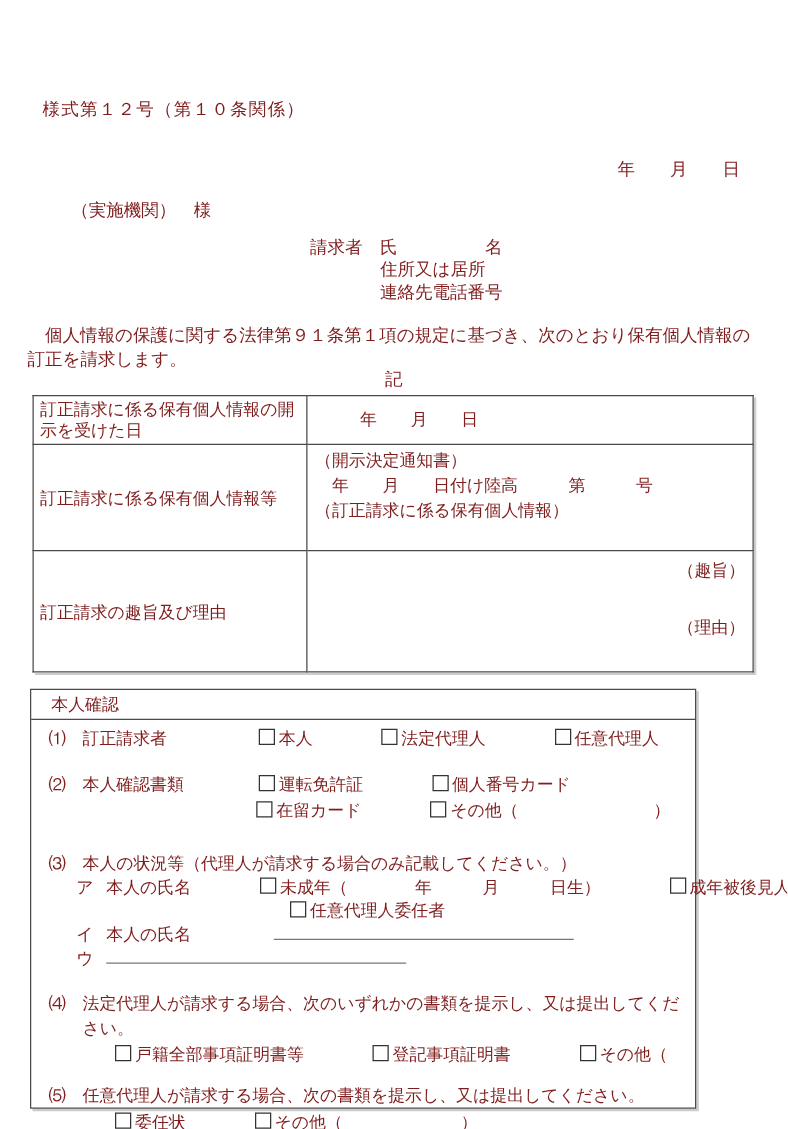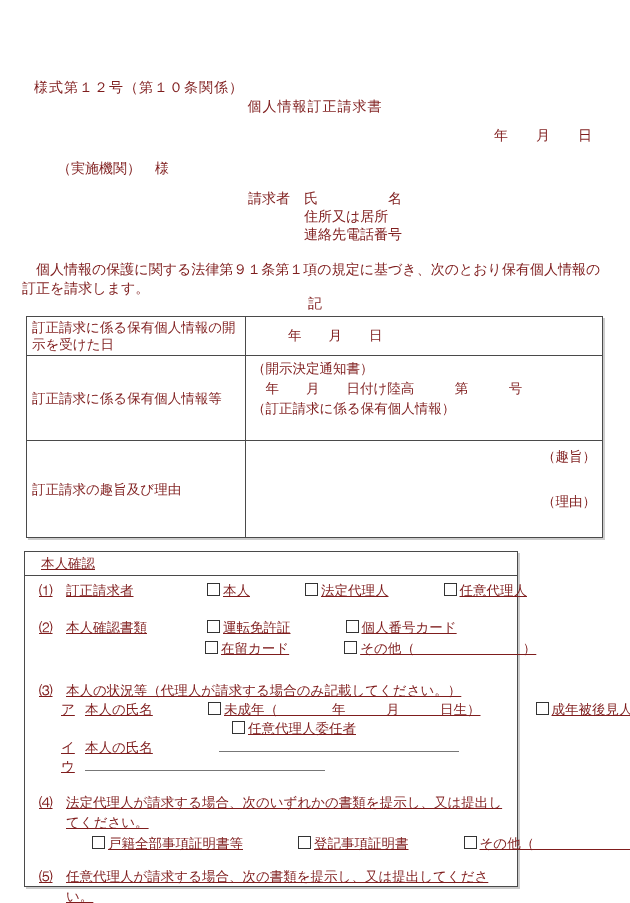--- a/index.html
+++ b/index.html
@@ -23,23 +23,23 @@
   table.t1 td { border:1px solid #4a4a4a; font-size:13.5px; padding:0; }
   .t1 .lab { width:208px; padding:2px 5px; line-height:17px; vertical-align:middle; }
   .t1 .r1 { height:35px; }
   .t1 .r2 { height:85px; }
   .t1 .r3 { height:97px; }
   .t1 .v1 { padding-left:42px; vertical-align:middle; }
   .t1 .v2 { vertical-align:top; padding:3px 6px; line-height:20px; }
   .t1 .v3 { vertical-align:top; padding:7px 6px 16px 6px;text-align:right; }
   .t1 .reason { margin-top:27px; }
 
-  .box2 { position:absolute; left:24px; top:519px; width:494px; height:336px;
+  .box2 { position:absolute; left:24px; top:519px; width:533px; height:336px;
           border:1px solid #4a4a4a; box-shadow:2px 2px 0 #cccccc;
-          font-size:13.5px; box-sizing:border-box; background:#fff;text-decoration:underline; }
+          font-size:13.5px; box-sizing:border-box; background:#fff; }
   .box2-header { padding:3px 0 2px 16px; border-bottom:1px solid #4a4a4a; }
   .box2-content { padding:5px 6px 0 12px; line-height:20px; }
   .irow { display:flex; align-items:baseline; }
   .num { flex:none; width:27px; padding-left:2px; }
   .ilabel { flex:none; width:110px; }
   .opts { display:flex; }
   .opts .cbi { margin-right:20px; }
   .opts.wide .cbi { margin-right:24px; }
   .indent-opts { margin-left:137px; }
   .sub { margin-left:24px; line-height:19px; }
@@ -62,21 +62,20 @@
   .mt-i4b { margin-top:1px; }
   .mt-i5 { margin-top:13px; }
   .mt-i5b { margin-top:1px; }
 </style>
 </head>
 <body>
 
 <div class="page">
 
   <div class="form-number">様式第１２号（第１０条関係）</div>
-  <div class="doc-title">個人情報訂正請求書</div>
   <div class="date-line">年　　月　　日</div>
   <div class="addressee">（実施機関）　様</div>
 
   <div class="requester">
     <div class="row1"><span>請求者　</span><span>氏　　　　　名</span></div>
     <div class="ind">住所又は居所</div>
     <div class="ind">連絡先電話番号</div>
   </div>
 
   <div class="body-par">　個人情報の保護に関する法律第９１条第１項の規定に基づき、次のとおり保有個人情報の訂正を請求します。</div>

